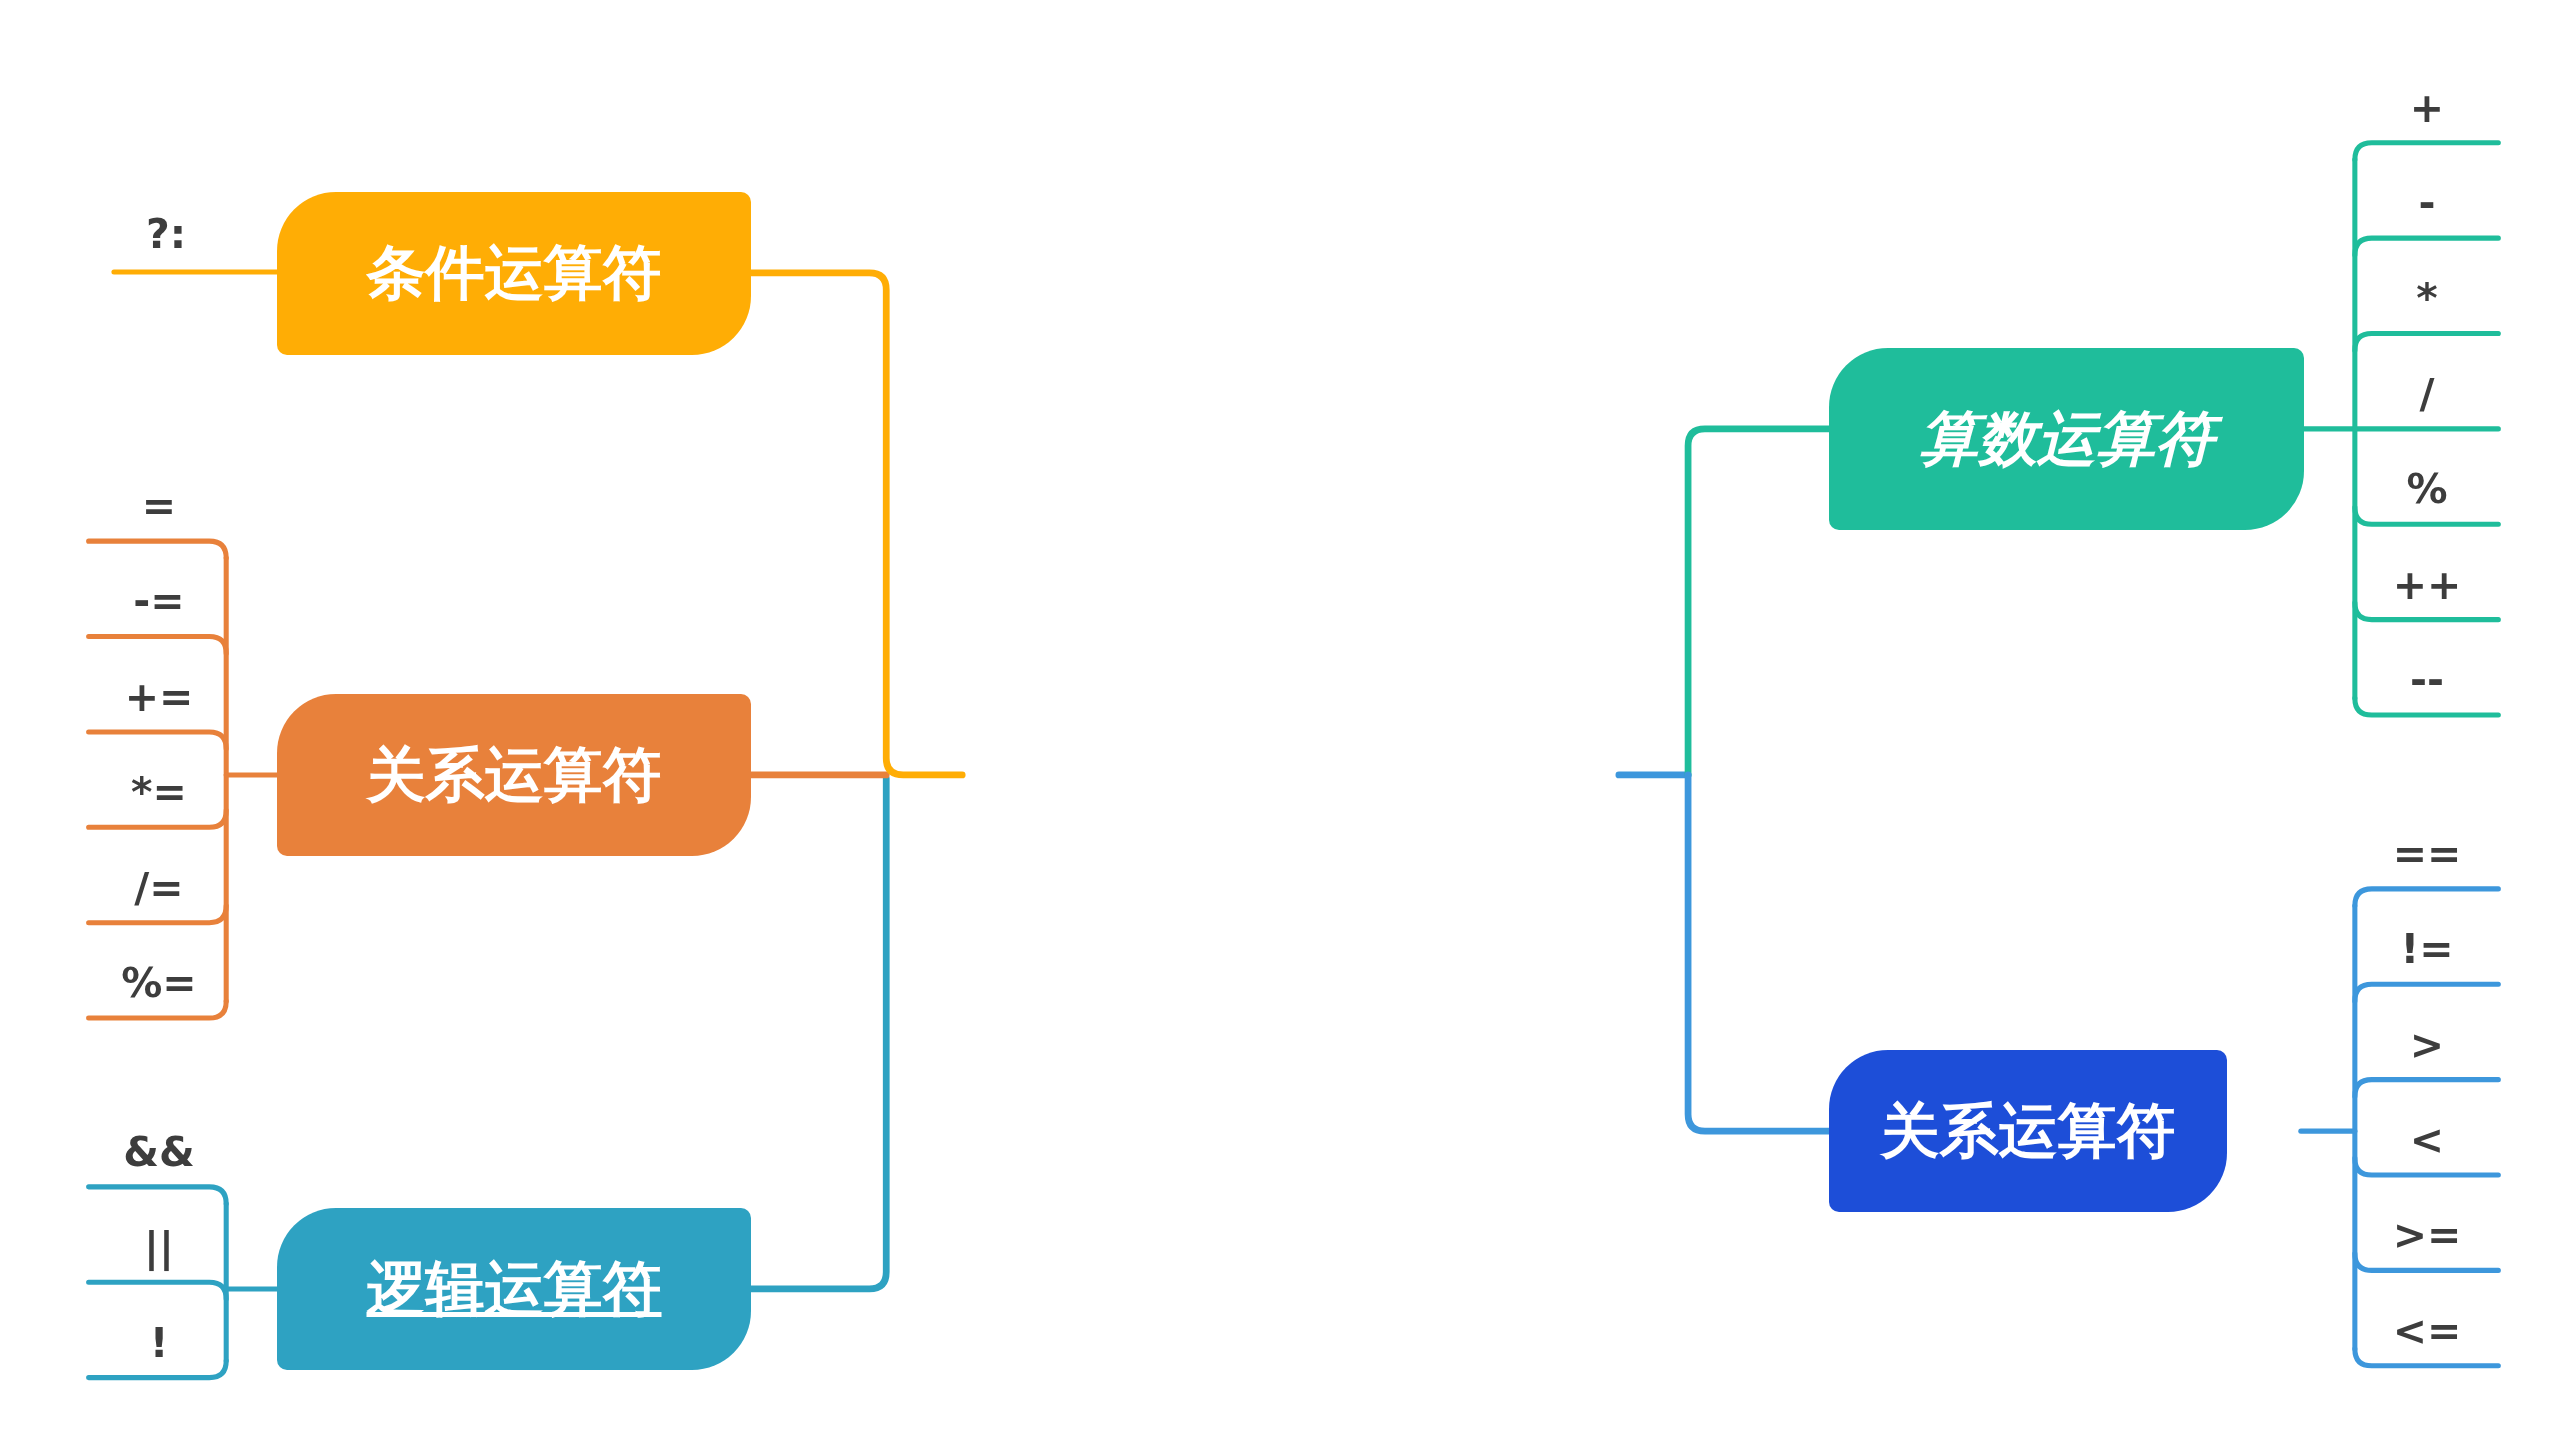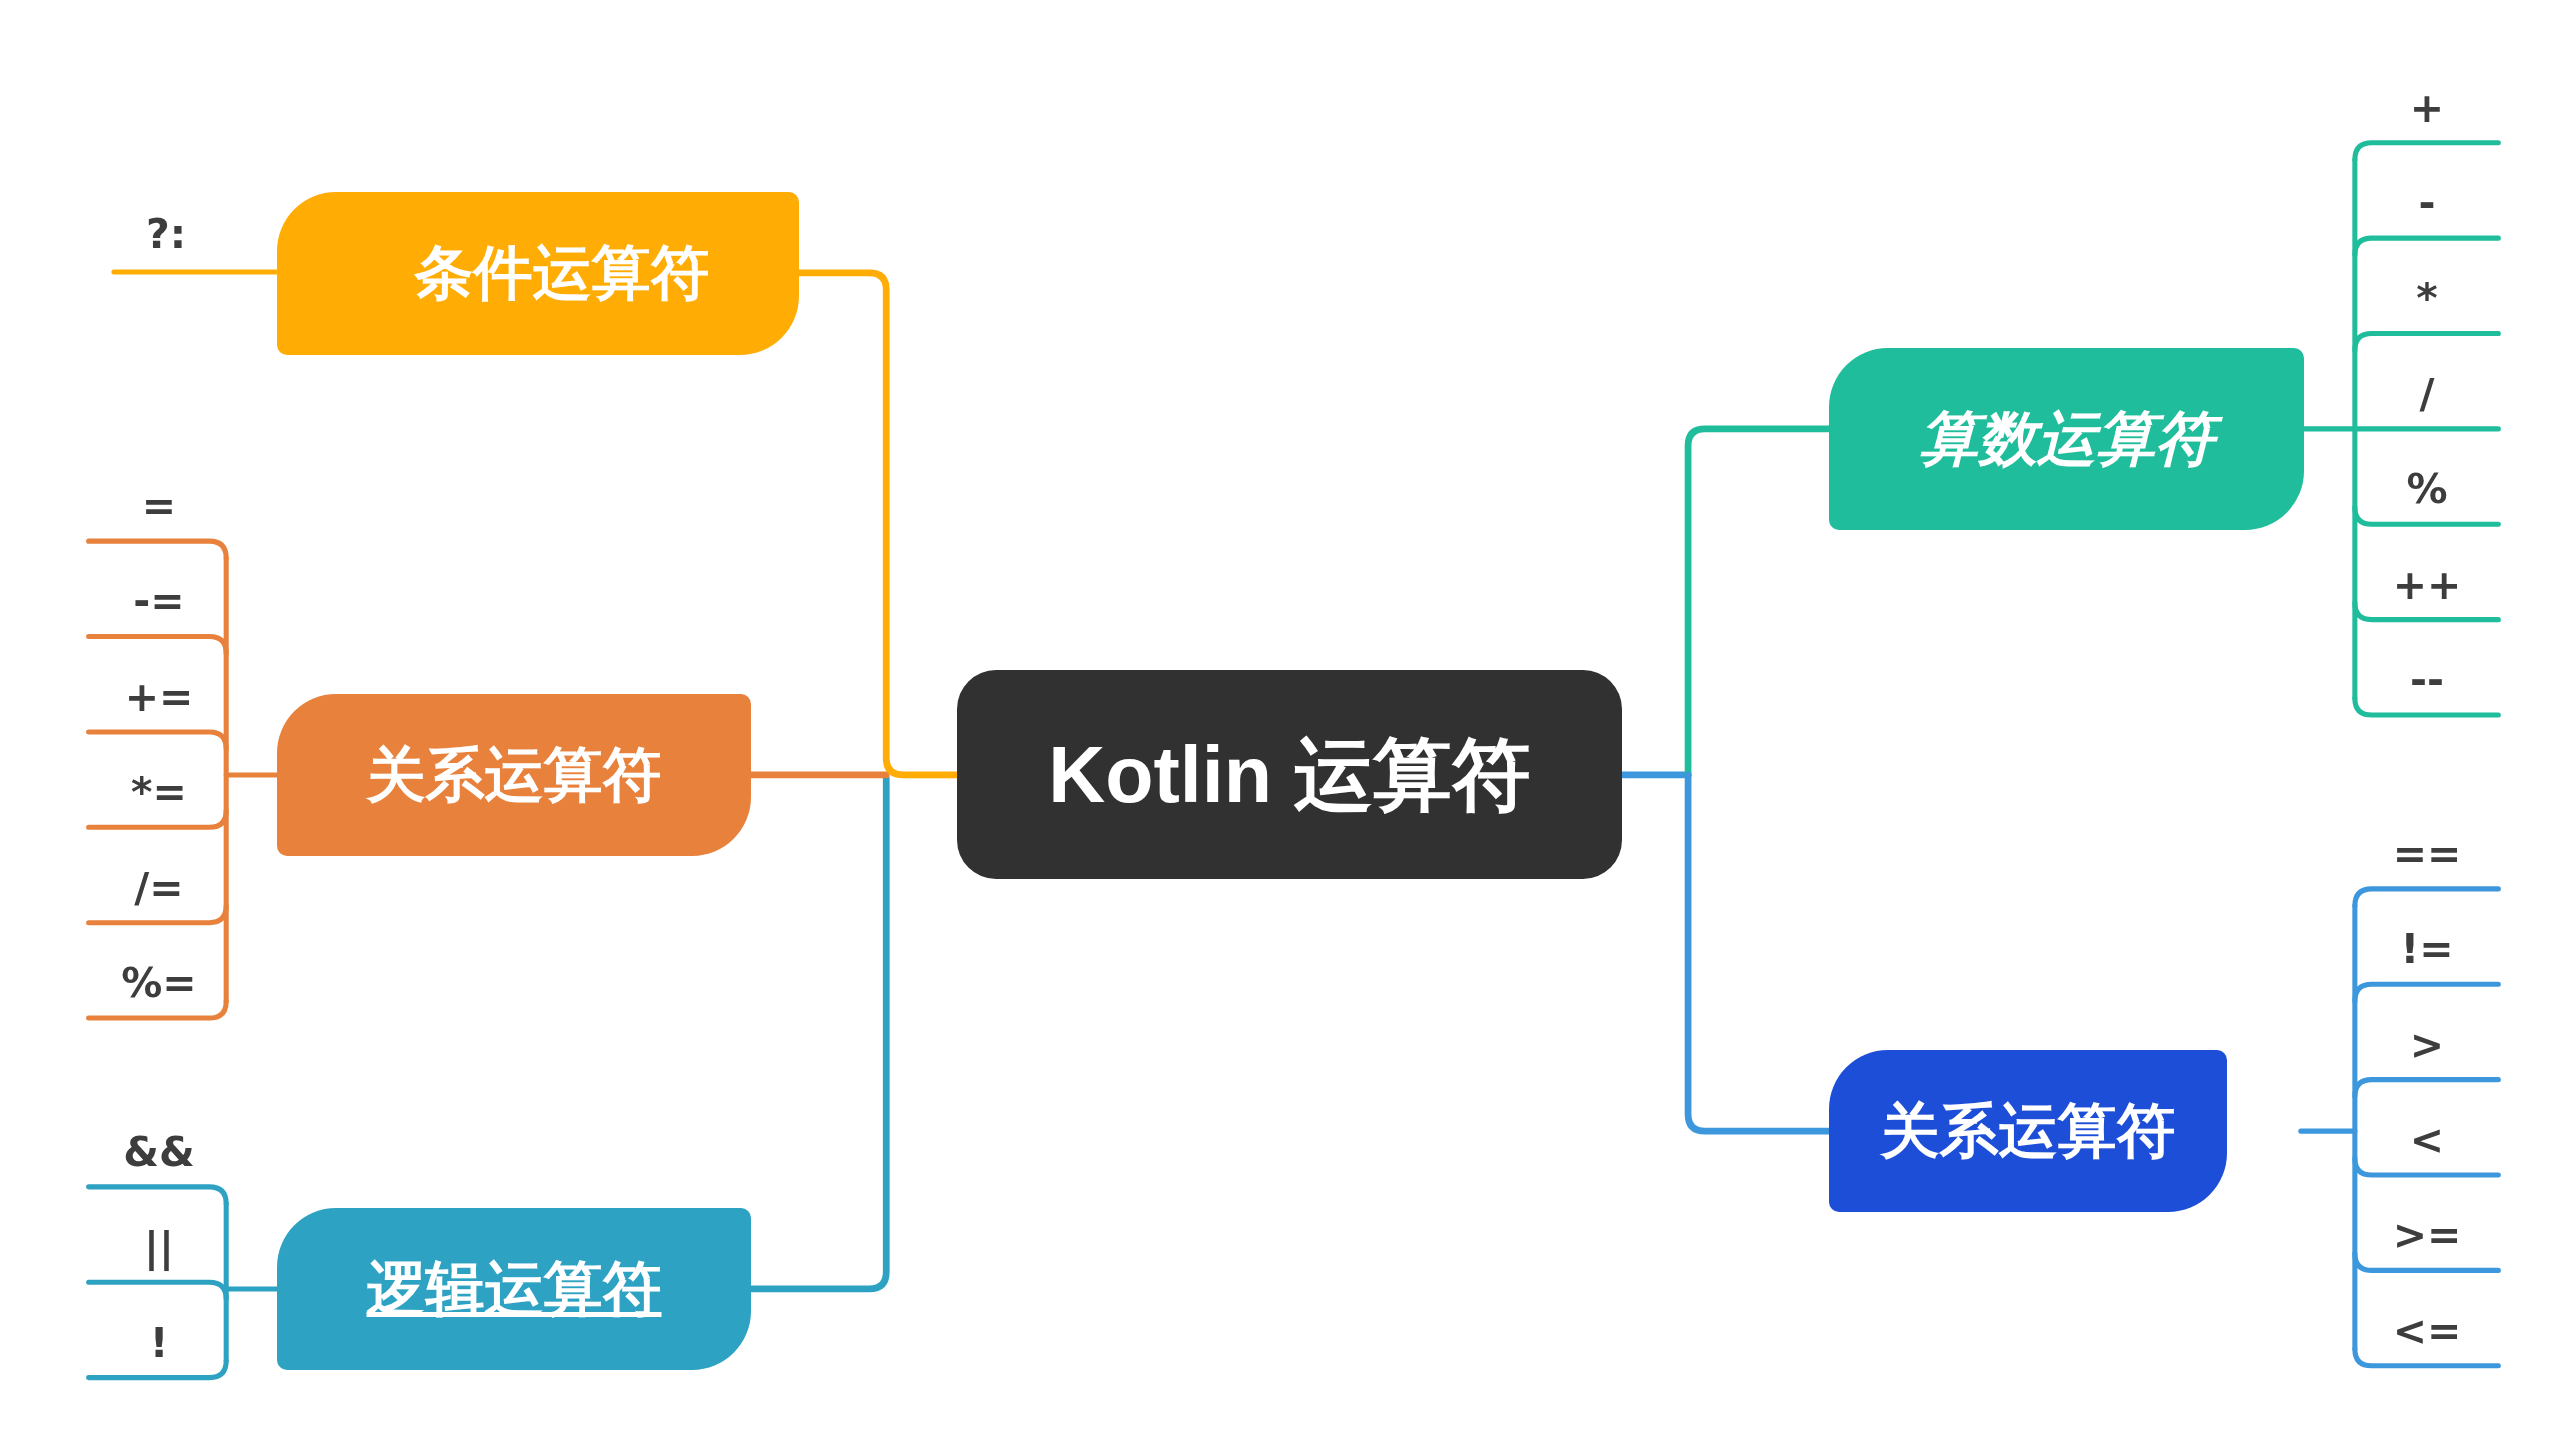--- a/index.html
+++ b/index.html
@@ -48,21 +48,21 @@
     align-items: center;
     justify-content: center;
     background: #313131;
     color: #ffffff;
     font-weight: bold;
     font-size: 79px;
     border-radius: 39px;
     white-space: nowrap;
     line-height: 1;
   }
-  .topic-conditional { left: 277px;  top: 192px;  width: 474px; height: 163px; background: #FFAD05; padding-left: 48px; }
+  .topic-conditional { left: 277px;  top: 192px;  width: 474px; height: 163px; background: #FFAD05; }
   .topic-assignment  { left: 277px;  top: 694px;  width: 474px; height: 162px; background: #E8813B; }
   .topic-logical     { left: 277px;  top: 1208px; width: 474px; height: 162px; background: #2EA2C2; text-decoration: underline; }
   .topic-arithmetic  { left: 1829px; top: 348px;  width: 475px; height: 182px; background: #1FBD9B; font-style: italic; }
   .topic-relational  { left: 1829px; top: 1050px; width: 398px; height: 162px; background: #1d4ed8; }
 
   .op {
     position: absolute;
     height: 51px;
     display: flex;
     align-items: center;
@@ -128,23 +128,20 @@
       <path class="child-line" d="M 2960 1166 L 2810 1166 Q 2790 1166 2790 1186"></path>
       <path class="child-line" d="M 2960 1279 L 2810 1279 Q 2790 1279 2790 1299"></path>
       <path class="child-line" d="M 2960 1392 L 2810 1392 Q 2790 1392 2790 1372"></path>
       <path class="child-line" d="M 2960 1505 L 2810 1505 Q 2790 1505 2790 1485"></path>
       <path class="child-line" d="M 2960 1618 L 2810 1618 Q 2790 1618 2790 1598"></path>
       <path class="child-line" d="M 2790 1073 L 2790 1598"></path>
       <path class="child-line" d="M 2726 1340 L 2790 1340"></path>
     </g>
   </svg>
 
-  <div class="topic-root">
-    <span>Kotlin 运算符</span>
-  </div>
 
   <div class="topic topic-conditional">
     <span>条件运算符</span>
   </div>
   <div class="topic topic-assignment">
     <span>关系运算符</span>
   </div>
   <div class="topic topic-logical">
     <span>逻辑运算符</span>
   </div>

